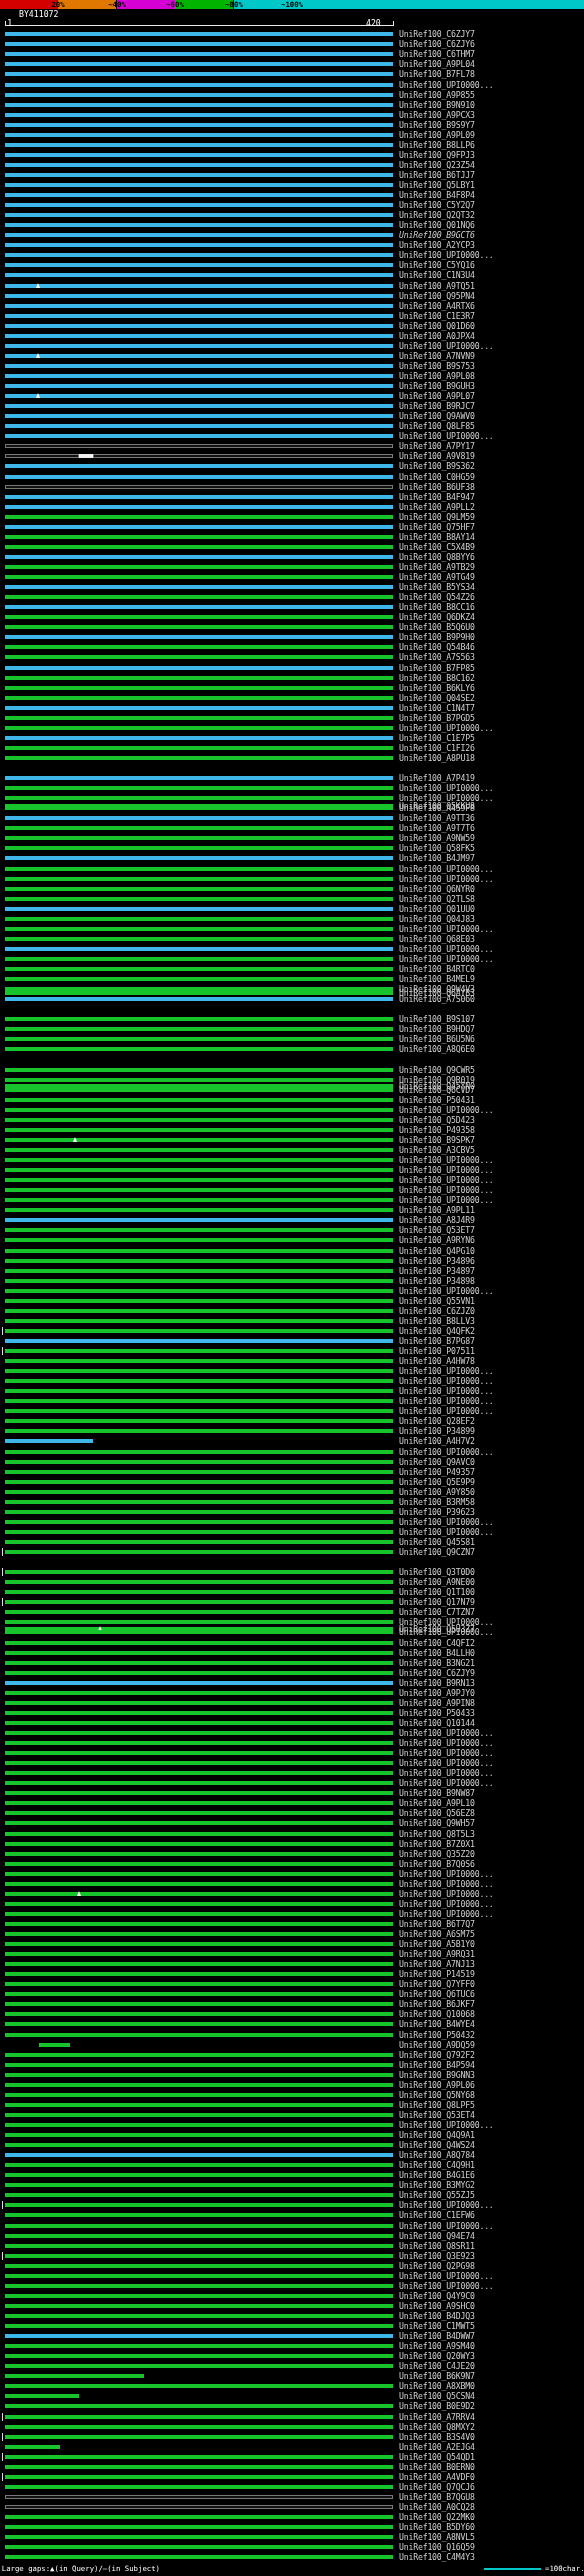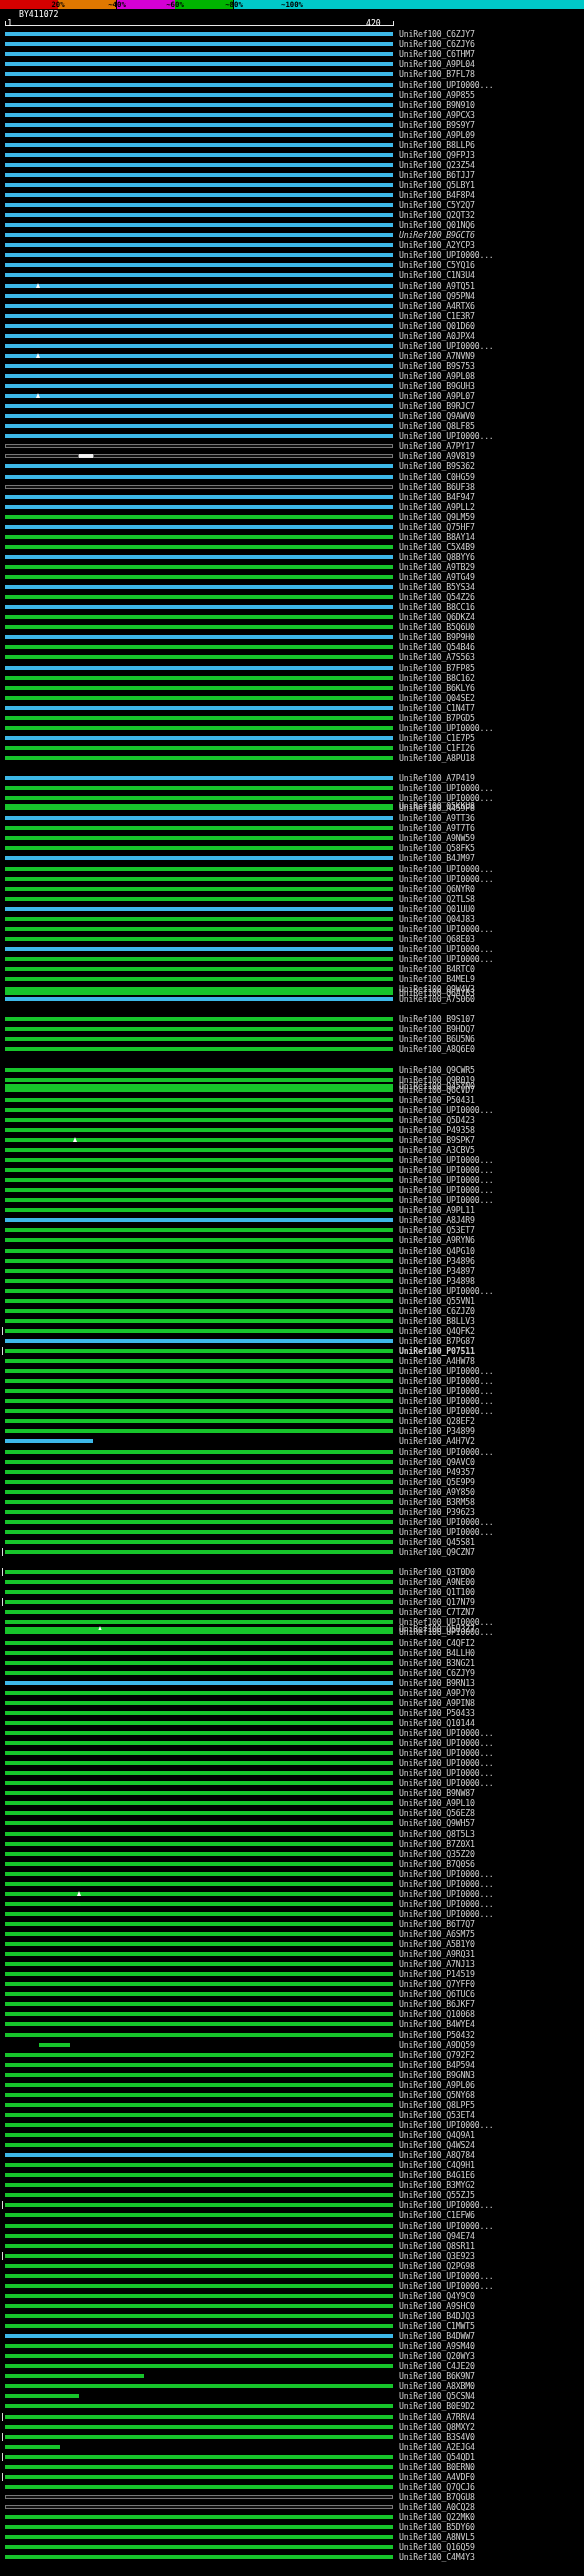--- a/index.html
+++ b/index.html
@@ -586,21 +586,21 @@
       </div>
       <div class="row" style="top: 1326px;">
         <div class="bar" style="left: 4.6px; width: 388px; background: rgb(23, 196, 43);"></div>
         <div class="ltick"></div>
         <span class="hitlabel">UniRef100_Q4QFK2</span>
       </div>
       <div class="row" style="top: 1336px;">
         <div class="bar" style="left: 4.6px; width: 388px; background: rgb(61, 184, 232);"></div>
         <span class="hitlabel">UniRef100_B7PG87</span>
       </div>
-      <div class="row" style="top: 1346px; font-weight: bold;">
+      <div class="row" style="top: 1346px;">
         <div class="bar" style="left: 4.6px; width: 388px; background: rgb(23, 196, 43);"></div>
         <div class="ltick"></div>
         <span class="hitlabel">UniRef100_P07511</span>
       </div>
       <div class="row" style="top: 1356px;">
         <div class="bar" style="left: 4.6px; width: 388px; background: rgb(23, 196, 43);"></div>
         <span class="hitlabel">UniRef100_A4HW78</span>
       </div>
       <div class="row" style="top: 1366px;">
         <div class="bar" style="left: 4.6px; width: 388px; background: rgb(23, 196, 43);"></div>
@@ -1084,15 +1084,20 @@
       <div class="row" style="top: 2542px;">
         <div class="bar" style="left: 4.6px; width: 388px; background: rgb(23, 196, 43);"></div>
         <span class="hitlabel">UniRef100_Q16Q59</span>
       </div>
       <div class="row" style="top: 2552px;">
         <div class="bar" style="left: 4.6px; width: 388px; background: rgb(23, 196, 43);"></div>
         <span class="hitlabel">UniRef100_C4M4Y3</span>
       </div>
     </div>
 
+  <div class="legend">
+    <span class="gaps">Large gaps:▲(in Query)/—(in Subject)</span>
+    <span class="scaleline" style="background: rgb(0, 200, 200);"></span>
+    <span class="scaletext">=100char.</span>
+  </div>
 
 </div>
 
 
 </body></html>

